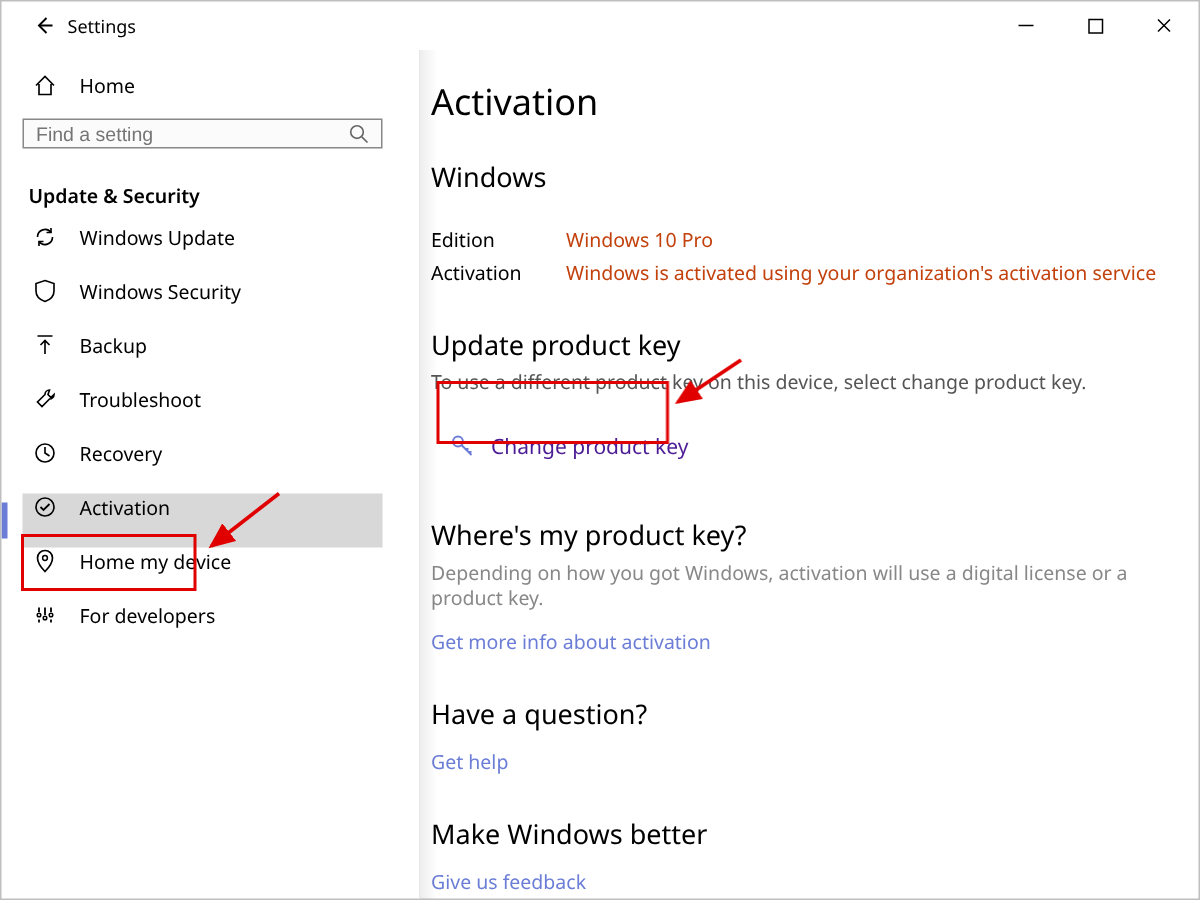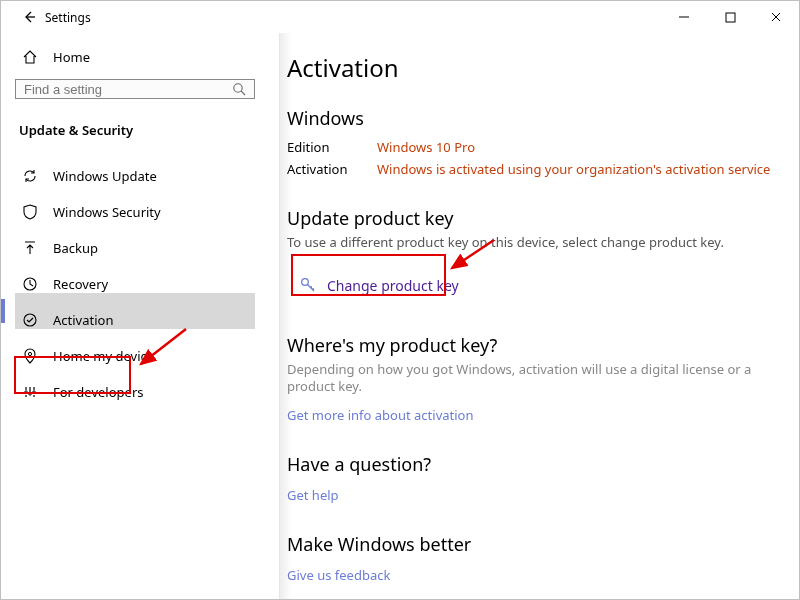--- a/index.html
+++ b/index.html
@@ -76,21 +76,21 @@
     font-size: 13px;
     color: #555;
   }
   .cat {
     font-weight: 600;
     font-size: 13px;
     margin: 8px 0 10px 4px;
   }
   .nav-item {
     display: flex;
-    align-items: flex-end;
+    align-items: flex-start;
     height: 36px;
     gap: 14px;
     padding-left: 6px;
     font-size: 13px;
     position: relative;
   }
   .nav-item.sel {
     background: #d8d8d8;
   }
   .nav-item.sel::before {
@@ -119,21 +119,21 @@
     width: 12px;
     background: linear-gradient(to right, rgba(0,0,0,0.07), rgba(0,0,0,0));
     pointer-events: none;
   }
   .content {
     flex: 1;
     padding: 18px 28px 0 18px;
     overflow: auto;
   }
   .h1 { font-size: 24px; font-weight: 400; margin-bottom: 22px; }
-  .h2 { font-size: 18px; font-weight: 400; margin-bottom: 8px; }
+  .h2 { font-size: 18px; font-weight: 400; margin-bottom: 20px; }
   .row { display: flex; font-size: 13px; margin-top: 4px; }
   .row .k { width: 90px; color: #000; }
   .row .v { flex: 1; color: #c2410c; }
   .sec { margin-top: 28px; }
   .sec .h2 { margin-bottom: 4px; }
   .desc { font-size: 13px; color: #555; line-height: 1.35; }
   .gray { color: #888; }
   .link { color: #6b7dd6; font-size: 13px; display: inline-block; }
   .change-key {
     display: flex;
@@ -221,20 +221,28 @@
         </span>
       <span>Windows Security</span>
     </div>
     <div class="nav-item">
       <span class="icon">
           <svg width="16" height="16" viewBox="0 0 16 16">
             <path d="M8 14V5M5 8l3-3 3 3M3 2h10" stroke="#000" stroke-width="1.1" fill="none"></path>
           </svg>
         </span>
       <span>Backup</span>
+    </div>
+    <div class="nav-item">
+      <span class="icon">
+          <svg width="16" height="16" viewBox="0 0 16 16">
+            <path d="M11 2a3 3 0 0 0-3 3l-5 5 3 3 5-5a3 3 0 0 0 3-3l-2 2-2-2z" stroke="#000" stroke-width="1.1" fill="none"></path>
+          </svg>
+        </span>
+      <span>Troubleshoot</span>
     </div>
     <div class="nav-item">
       <span class="icon">
           <svg width="16" height="16" viewBox="0 0 16 16">
             <circle cx="8" cy="8" r="6" stroke="#000" stroke-width="1.1" fill="none"></circle>
             <path d="M8 4v4l3 2" stroke="#000" stroke-width="1.1" fill="none"></path>
           </svg>
         </span>
       <span>Recovery</span>
     </div>

